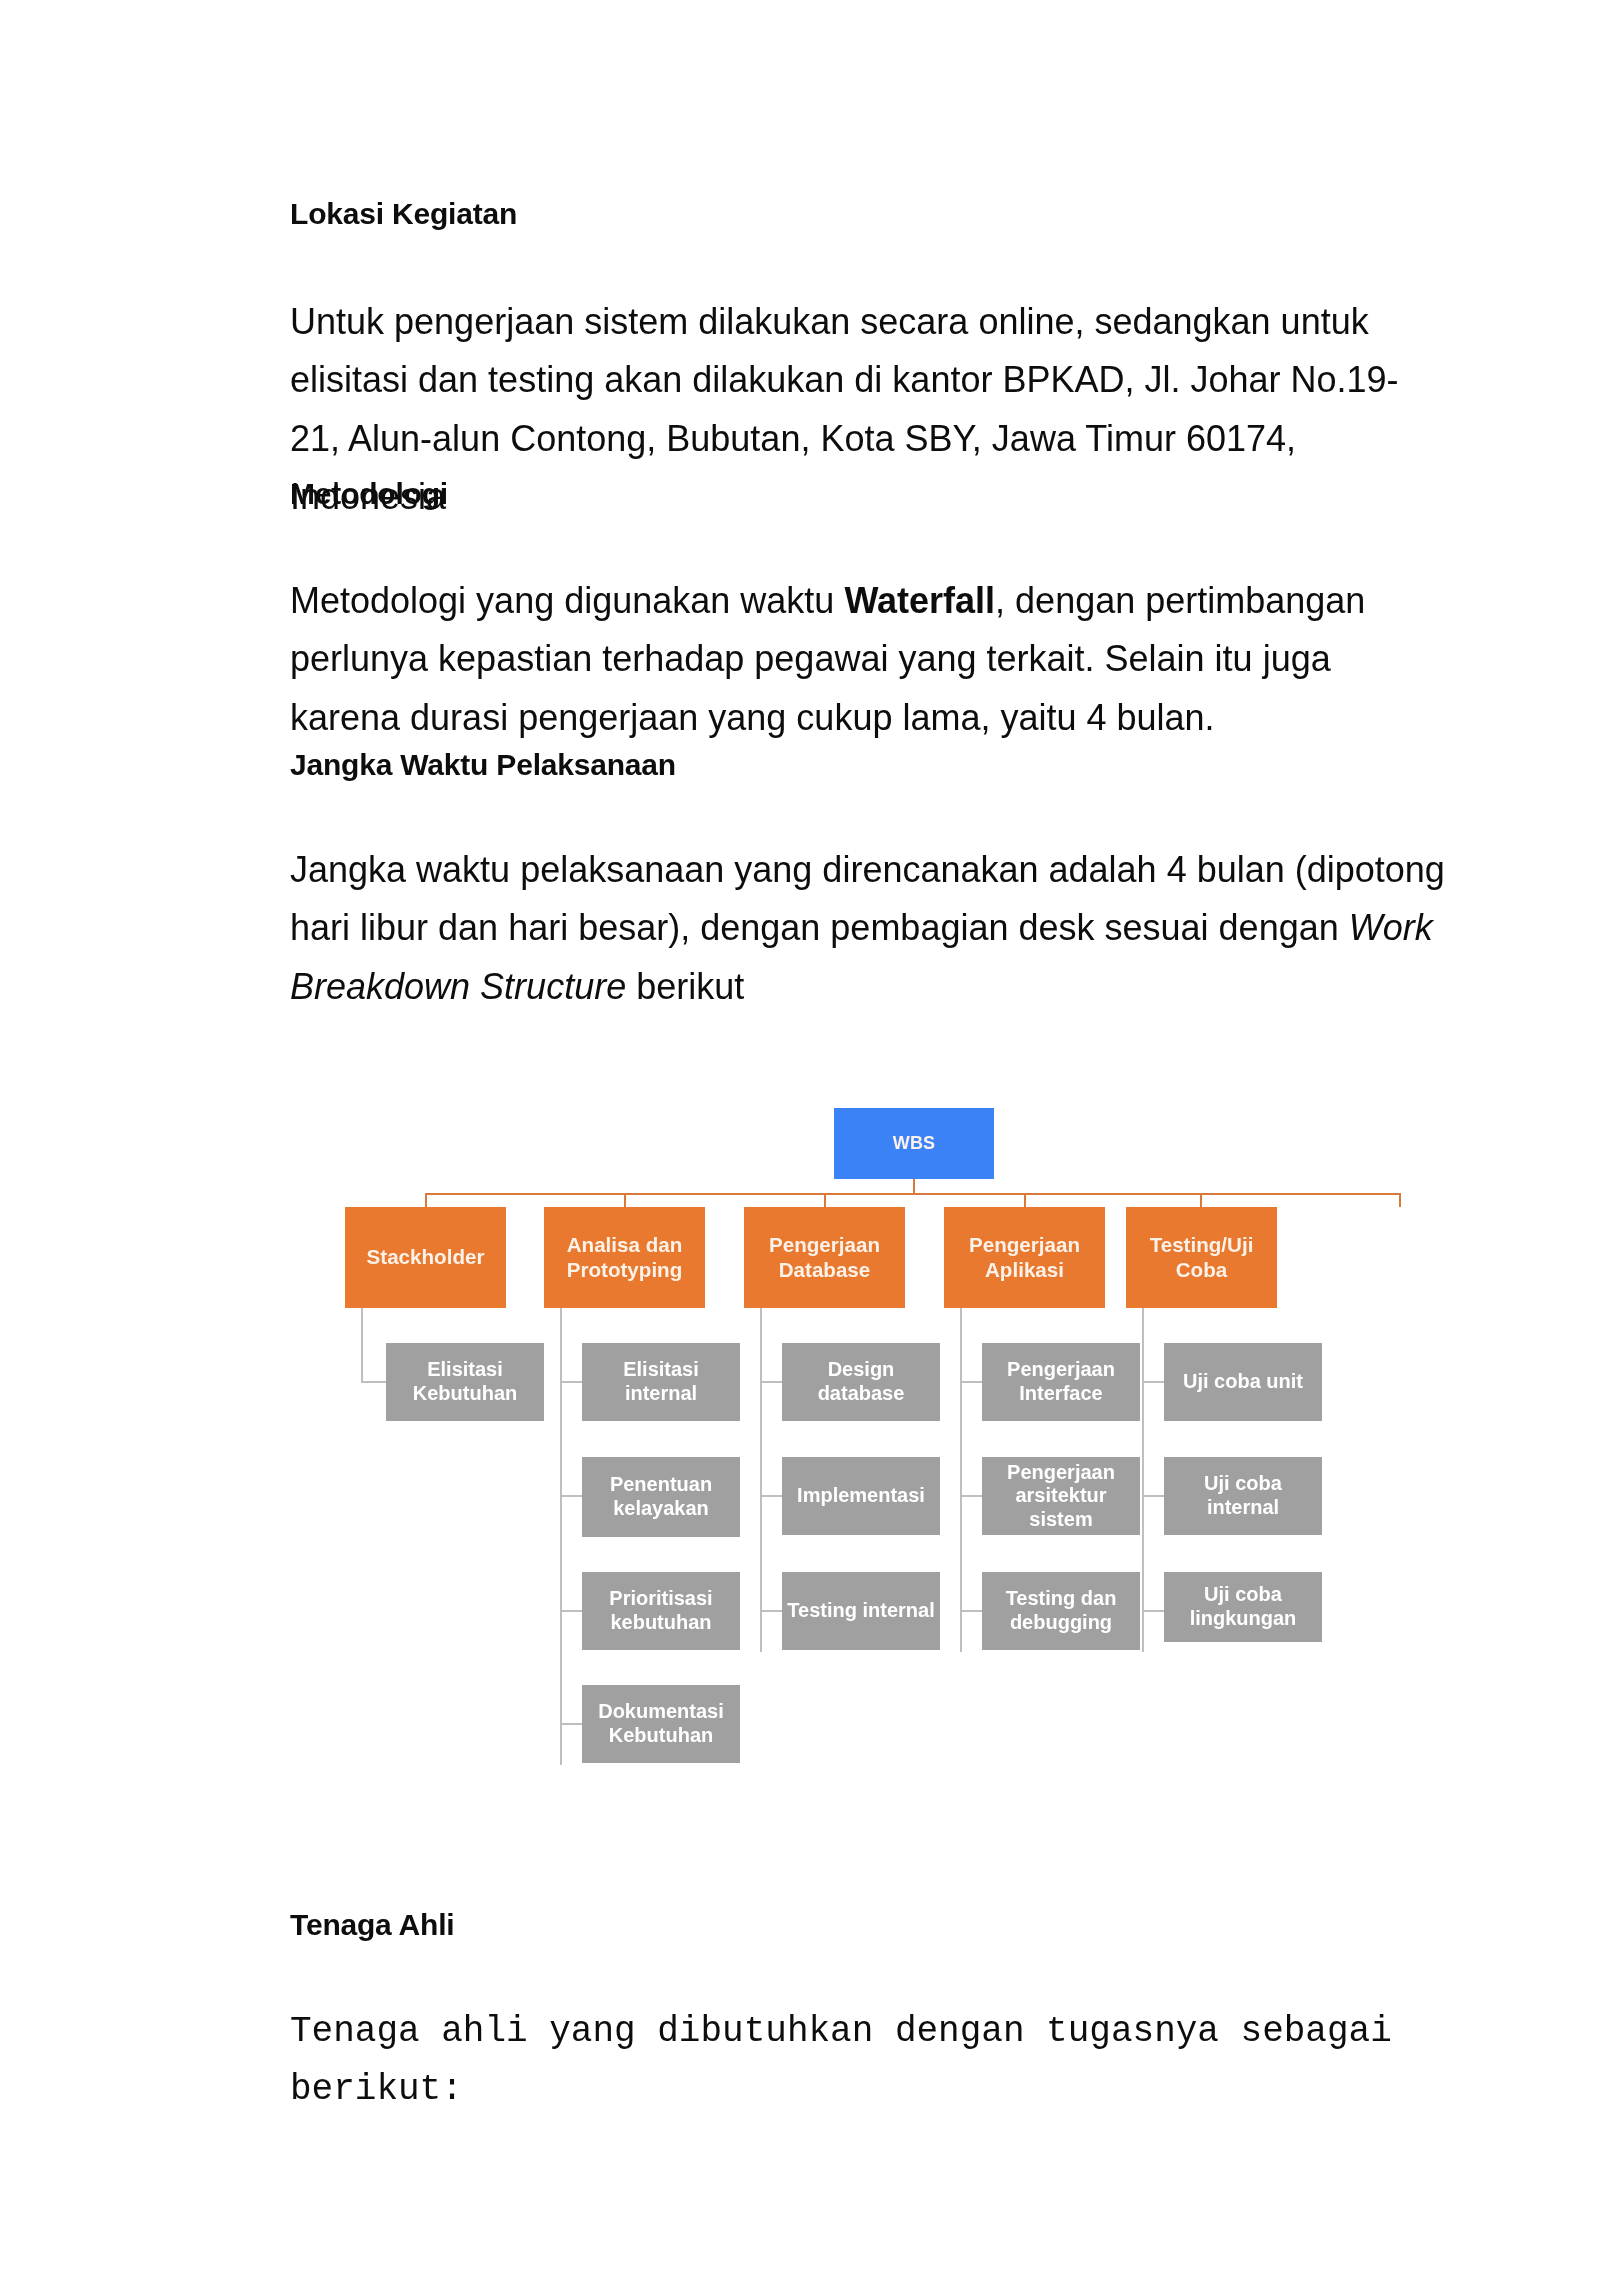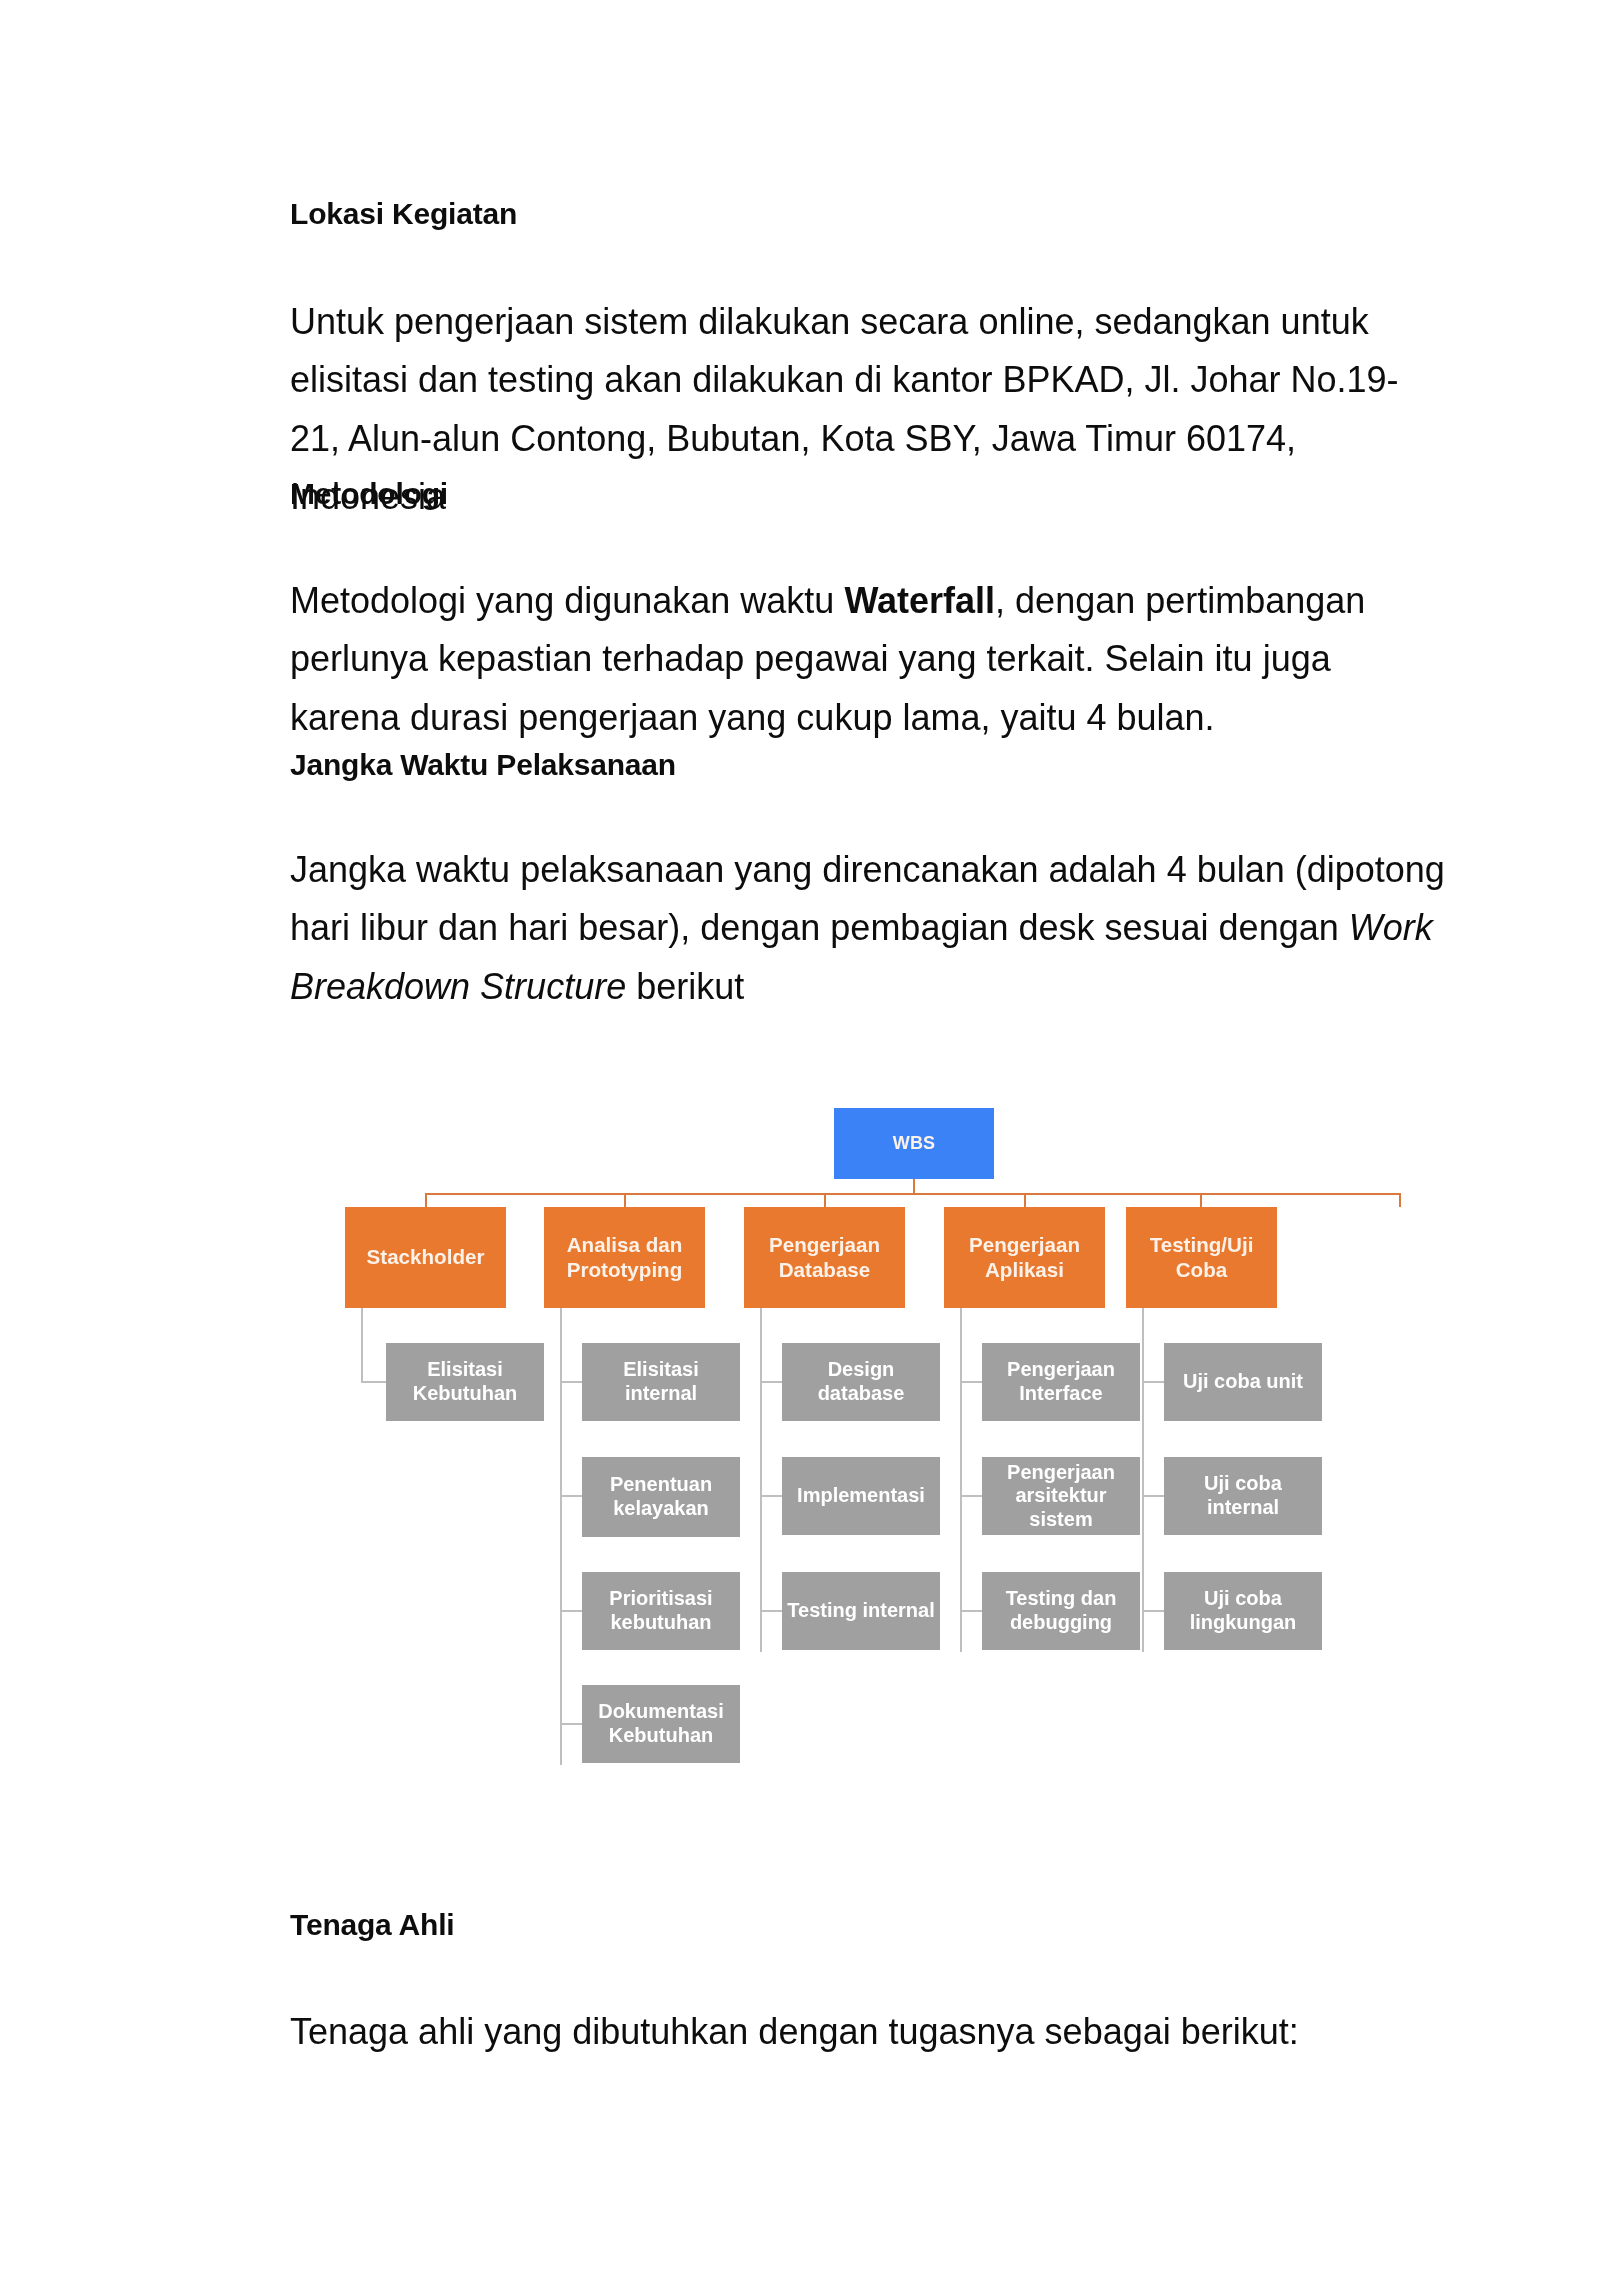--- a/index.html
+++ b/index.html
@@ -47,21 +47,21 @@
   #block-lokasi-heading { position: absolute; left: 290px; top: 195px; }
   #block-lokasi-para    { position: absolute; left: 290px; top: 293px; width: 1141px; }
 
   #block-metodologi-heading { position: absolute; left: 290px; top: 475px; }
   #block-metodologi-para    { position: absolute; left: 290px; top: 572px; width: 1125px; }
 
   #block-jangka-heading { position: absolute; left: 290px; top: 746px; }
   #block-jangka-para    { position: absolute; left: 290px; top: 841px; width: 1157px; }
 
   #block-tenaga-heading { position: absolute; left: 290px; top: 1906px; }
-  #block-tenaga-para    { position: absolute; left: 290px; top: 2003px; width: 1141px; }
+  #block-tenaga-para    { position: absolute; left: 290px; top: 2003px; width: 1141px; font-family: Liberation Mono, monospace; }
 
   
   #wbs-diagram {
     position: absolute;
     left: 0px;
     top: 1078px;
     width: 1623px;
     height: 713px;
   }
 
@@ -177,21 +177,21 @@
     <div class="node node-l2" style="left:982px; top:379px; width:158px; height:78px;">Pengerjaan arsitektur sistem</div>
     <div class="node node-l2" style="left:982px; top:494px; width:158px; height:78px;">Testing dan debugging</div>
 
     <div class="conn conn-v" style="left:1142px; top:230px; height:344px;"></div>
     <div class="conn conn-h" style="left:1142px; top:303px; width:22px;"></div>
     <div class="conn conn-h" style="left:1142px; top:417px; width:22px;"></div>
     <div class="conn conn-h" style="left:1142px; top:532px; width:22px;"></div>
 
     <div class="node node-l2" style="left:1164px; top:265px; width:158px; height:78px;">Uji coba unit</div>
     <div class="node node-l2" style="left:1164px; top:379px; width:158px; height:78px;">Uji coba internal</div>
-    <div class="node node-l2" style="left:1164px; top:494px; width:158px; height:78px;">Uji coba lingkungan</div>
+    <div class="node node-l2" style="left:1164px; top:494px; width:158px; height:70px;">Uji coba lingkungan</div>
 
   </div>
 
   <h2 class="sec-heading" id="block-tenaga-heading">Tenaga Ahli</h2>
 
   <p class="body-text" id="block-tenaga-para">Tenaga ahli yang dibutuhkan dengan tugasnya sebagai berikut:</p>
 
 </div>
 
 

